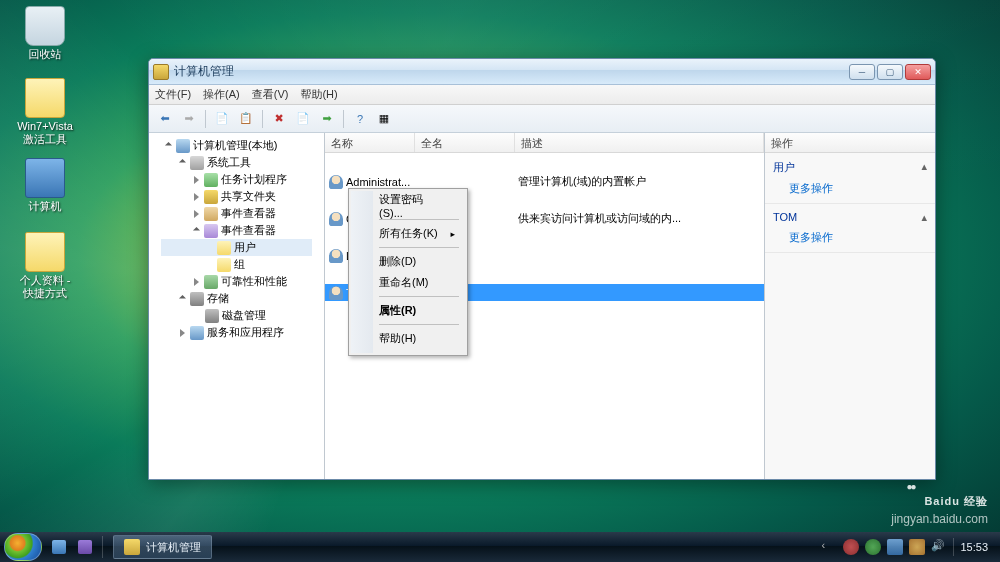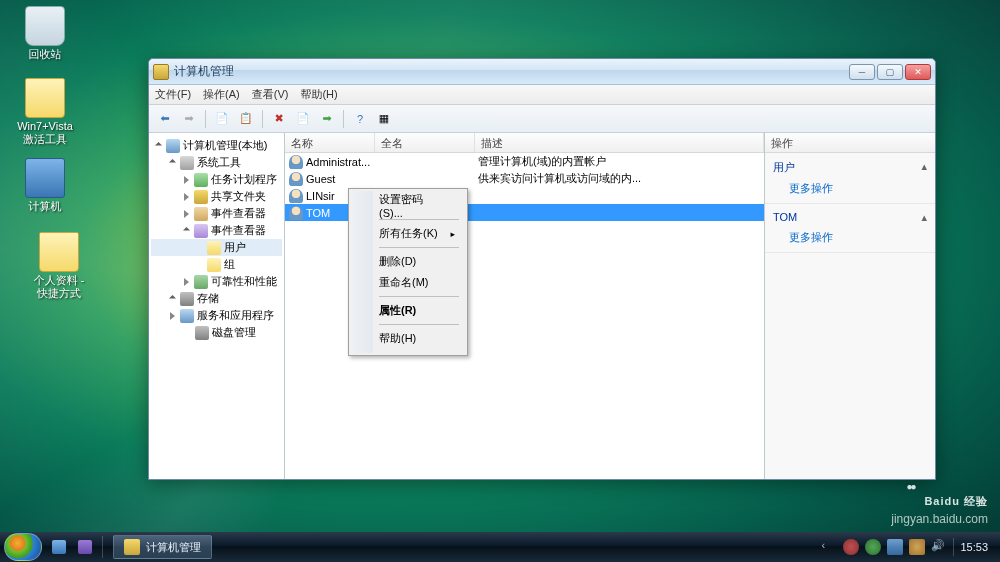--- a/index.html
+++ b/index.html
@@ -22,40 +22,40 @@
 .win-btn.close { background: linear-gradient(#f5a0a0,#e05a5a); border-color: #b03a3a; color: white; }
 
 .menubar { height: 20px; background: linear-gradient(#f8f8f8,#ececec); border-bottom: 1px solid #d0d0d0; display: flex; align-items: center; padding: 0 6px; gap: 12px; }
 .menubar span { color: #333; cursor: pointer; }
 
 .toolbar { height: 28px; background: linear-gradient(#f5f8fb,#e8eef4); border-bottom: 1px solid #c5d0da; display: flex; align-items: center; padding: 0 6px; gap: 4px; }
 .tb-btn { width: 20px; height: 20px; border-radius: 2px; display: flex; align-items: center; justify-content: center; cursor: pointer; }
 .tb-sep { width: 1px; height: 18px; background: #c0c8d0; margin: 0 2px; }
 
 .body { flex: 1; display: flex; background: white; }
-.treepane { width: 136px; border-right: 1px solid #c0c8d0; padding: 4px 2px; overflow: hidden; }
+.treepane { width: 176px; border-right: 1px solid #c0c8d0; padding: 4px 12px; overflow: hidden; }
 .tree-node { display: flex; align-items: center; height: 17px; cursor: pointer; white-space: nowrap; }
 .expander { width: 11px; height: 11px; margin-right: 2px; display: inline-flex; align-items: center; justify-content: center; }
 .expander::before { content: ''; width: 0; height: 0; border-style: solid; }
 .expander.open::before { border-width: 5px 5px 0 0; border-color: #606060 transparent transparent transparent; transform: rotate(45deg); }
 .expander.closed::before { border-width: 4px 0 4px 5px; border-color: transparent transparent transparent #888; }
 .tree-ico { width: 14px; height: 14px; margin-right: 3px; border-radius: 2px; }
 .ti-root { background: linear-gradient(#b8d8f0,#6898c8); }
 .ti-tools { background: linear-gradient(#d8d8d8,#a0a0a0); }
 .ti-sched { background: linear-gradient(#a8e0a8,#60b060); }
 .ti-event { background: linear-gradient(#f0d8a8,#d0a860); }
 .ti-share { background: linear-gradient(#f5d96a,#c9a63b); }
 .ti-users { background: linear-gradient(#d8c8f0,#a888d8); }
 .ti-folder { background: linear-gradient(#fef3b8,#f5d96a); }
 .ti-perf { background: linear-gradient(#a8d8a8,#68a868); }
 .ti-dev { background: linear-gradient(#c8d8e8,#8098b0); }
 .ti-disk { background: linear-gradient(#c0c0c0,#808080); }
 .ti-svc { background: linear-gradient(#b8d8f0,#6898c8); }
 
-.listpane { flex: 1; border-right: 1px solid #c0c8d0; display: flex; flex-direction: column; }
+.listpane { flex: 1; border-right: 1px solid #c0c8d0; display: flex; flex-direction: column; gap: 20px; }
 .list-header { height: 20px; background: linear-gradient(#fdfdfd,#f0f0f0); border-bottom: 1px solid #d8d8d8; display: flex; }
 .list-header div { padding: 3px 6px; border-right: 1px solid #e0e0e0; color: #444; }
 .list-row { height: 17px; display: flex; align-items: center; cursor: pointer; }
 .list-row.selected { background: #3399ff; color: white; }
 .list-row .user-ico { width: 14px; height: 14px; margin: 0 3px 0 4px; background: radial-gradient(circle at 50% 35%, #f5e0c0 35%, #6898c8 40%); border-radius: 50% 50% 20% 20%; }
 .list-row div { padding: 0 6px 0 0; }
 
 .actionpane { width: 170px; background: #f8f8f8; }
 .action-header { height: 20px; background: linear-gradient(#fdfdfd,#f0f0f0); border-bottom: 1px solid #d8d8d8; padding: 3px 6px; color: #444; }
 .action-section { padding: 4px 8px; border-bottom: 1px solid #e8e8e8; }
@@ -93,21 +93,21 @@
 </div>
 <div class="desktop-icon" style="left:10px;top:78px">
   <div class="ico ico-folder"></div>
   <span>Win7+Vista</span>
   <span>激活工具</span>
 </div>
 <div class="desktop-icon" style="left:10px;top:158px">
   <div class="ico ico-pc"></div>
   <span>计算机</span>
 </div>
-<div class="desktop-icon" style="left:24px;top:232px">
+<div class="desktop-icon" style="left:10px;top:232px">
   <div class="ico ico-folder"></div>
   <span>个人资料 -</span>
   <span>快捷方式</span>
 </div>
 
 <div class="window">
   <div class="titlebar">
     <div class="app-icon"></div>
     <div class="title">计算机管理</div>
     <div class="win-btns">
@@ -179,28 +179,28 @@
       <div class="tree-node" style="padding-left:30px">
           <span class="expander closed"></span>
           <span class="tree-ico ti-perf"></span>
           <span>可靠性和性能</span>
         </div>
       <div class="tree-node" style="padding-left:16px">
           <span class="expander open"></span>
           <span class="tree-ico ti-disk"></span>
           <span>存储</span>
         </div>
-      <div class="tree-node" style="padding-left:16px">
-          <span class="expander closed"></span>
-          <span class="tree-ico ti-svc"></span>
-          <span>服务和应用程序</span>
-        </div>
       <div class="tree-node" style="padding-left:44px">
           <span class="tree-ico ti-disk"></span>
           <span>磁盘管理</span>
+        </div>
+      <div class="tree-node" style="padding-left:16px">
+          <span class="expander closed"></span>
+          <span class="tree-ico ti-svc"></span>
+          <span>服务和应用程序</span>
         </div>
     </div>
 
     <div class="listpane">
       <div class="list-header">
         <div style="width:90px">名称</div>
         <div style="width:100px">全名</div>
         <div style="flex:1">描述</div>
       </div>
       <div class="list-row">

